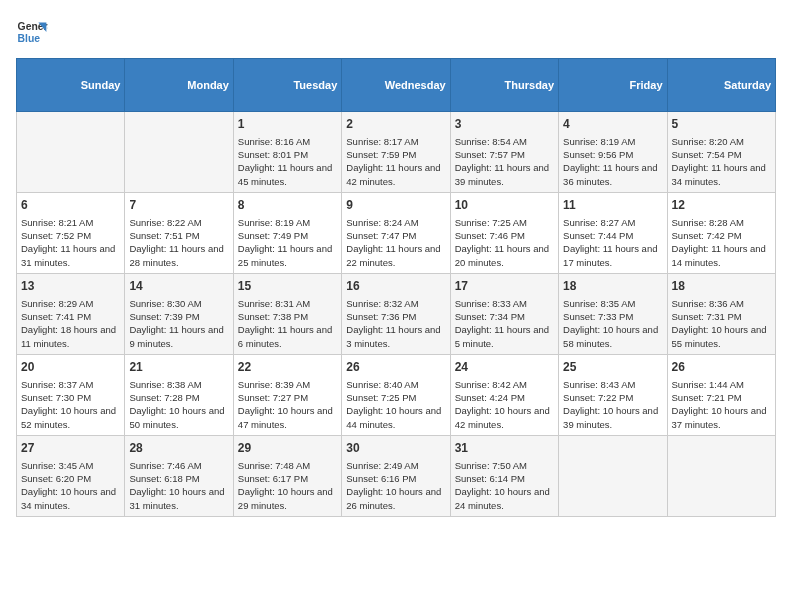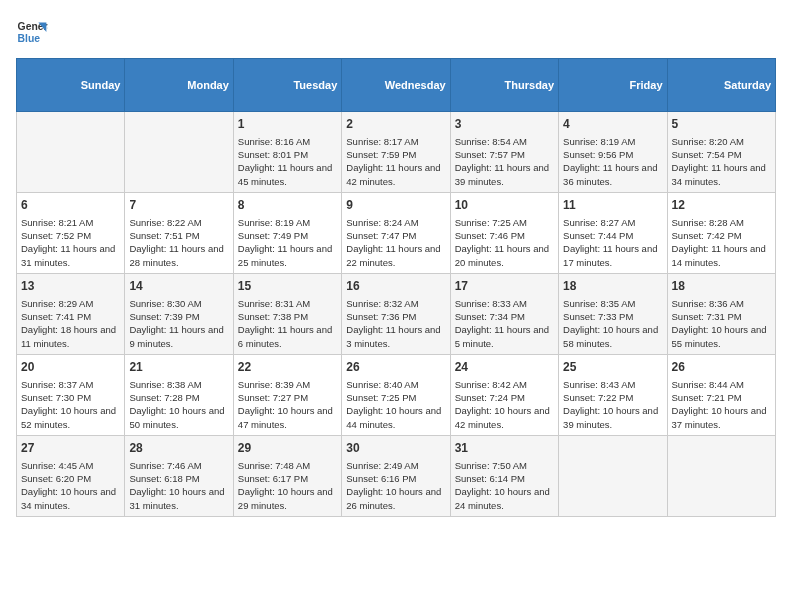--- a/index.html
+++ b/index.html
@@ -251,40 +251,40 @@
         </td>
         <td>
           <span class="day-number">26</span>
           <div>Sunrise: 8:40 AM</div>
           <div>Sunset: 7:25 PM</div>
           <div>Daylight: 10 hours and 44 minutes.</div>
         </td>
         <td>
           <span class="day-number">24</span>
           <div>Sunrise: 8:42 AM</div>
-          <div>Sunset: 7:24 PM</div>
+          <div>Sunset: 4:24 PM</div>
           <div>Daylight: 10 hours and 42 minutes.</div>
         </td>
         <td>
           <span class="day-number">25</span>
           <div>Sunrise: 8:43 AM</div>
           <div>Sunset: 7:22 PM</div>
           <div>Daylight: 10 hours and 39 minutes.</div>
         </td>
         <td>
           <span class="day-number">26</span>
-          <div>Sunrise: 8:44 AM</div>
+          <div>Sunrise: 1:44 AM</div>
           <div>Sunset: 7:21 PM</div>
           <div>Daylight: 10 hours and 37 minutes.</div>
         </td>
       </tr>
       <tr>
         <td>
           <span class="day-number">27</span>
-          <div>Sunrise: 4:45 AM</div>
+          <div>Sunrise: 3:45 AM</div>
           <div>Sunset: 6:20 PM</div>
           <div>Daylight: 10 hours and 34 minutes.</div>
         </td>
         <td>
           <span class="day-number">28</span>
           <div>Sunrise: 7:46 AM</div>
           <div>Sunset: 6:18 PM</div>
           <div>Daylight: 10 hours and 31 minutes.</div>
         </td>
         <td>

